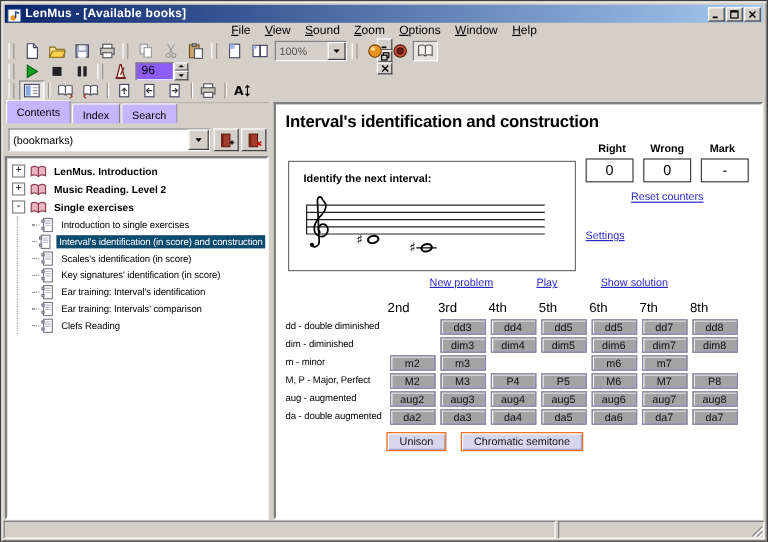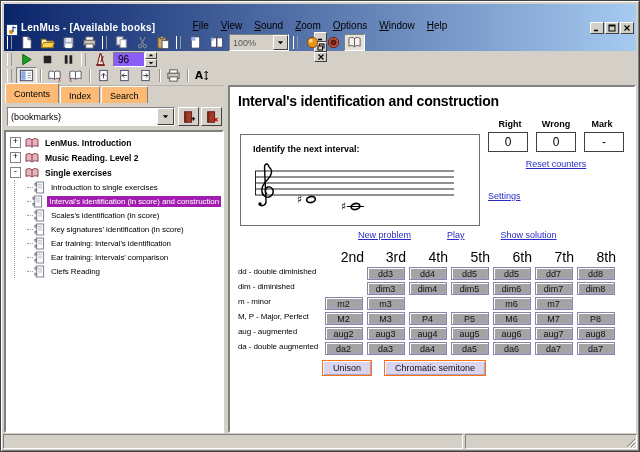--- a/index.html
+++ b/index.html
@@ -1,20 +1,20 @@
 <!DOCTYPE html>
 <html><head>
 <meta charset="utf-8">
 <style>
   html,body{margin:0;padding:0;}
   body{width:640px;height:452px;overflow:hidden;font-family:"Liberation Sans",sans-serif;background:#808080;position:relative;}
   .window{position:absolute;inset:0;background:#d4d0c8;border:1px solid #404040;box-shadow:inset 1px 1px 0 #fff,inset -1px -1px 0 #808080;}
 
   
-  .titlebar{position:absolute;left:3px;top:3px;right:3px;height:15px;background:linear-gradient(90deg,#0a246a,#a6caf0);display:flex;align-items:center;padding:16px 2px;}
+  .titlebar{position:absolute;left:3px;top:3px;right:3px;height:15px;background:linear-gradient(90deg,#0a246a,#a6caf0);display:flex;align-items:center;padding:0 2px;}
   .app-icon{width:12px;height:12px;margin-right:3px;flex:none;}
   .title-text{color:#fff;font-size:10px;font-weight:bold;flex:1;white-space:nowrap;letter-spacing:.2px;}
   .winbtn{width:14px;height:12px;background:#d4d0c8;border:1px solid;border-color:#fff #404040 #404040 #fff;display:inline-flex;align-items:center;justify-content:center;margin-left:1px;padding:0;flex:none;}
   .winbtn svg{width:8px;height:8px;}
 
   
   .menubar{position:absolute;left:3px;top:18px;right:3px;height:14px;display:flex;align-items:center;font-size:10px;flex-direction:column;}
   .mgrip{width:3px;height:11px;border-left:1px solid #fff;border-right:1px solid #808080;margin:0 4px 0 2px;}
   .menu-item{padding:1px 6px;color:#000;cursor:default;}
   .menu-spacer{flex:1;}
@@ -37,59 +37,59 @@
   .tcombo-btn svg{width:7px;height:7px;}
   .tspin{display:inline-flex;height:15px;margin-left:2px;}
   .tspin-val{width:26px;background:#8b5cf6;border:1px solid;border-color:#808080 #fff #fff #808080;font-size:10px;padding:1px 0 0 4px;}
   .tspin-btns{display:flex;flex-direction:column;width:12px;}
   .tspin-b{flex:1;background:#d4d0c8;border:1px solid;border-color:#fff #404040 #404040 #fff;display:flex;align-items:center;justify-content:center;padding:0;}
   .tspin-b svg{width:6px;height:4px;}
 
   
   .sidebar{position:absolute;left:3px;top:84px;width:220px;bottom:18px;display:flex;flex-direction:column;}
   .tabs{display:flex;align-items:flex-end;height:18px;padding-left:1px;}
-  .tab{height:15px;padding:1px 8px 0;background:#fdba74;border:1px solid #808080;border-bottom:none;border-top-color:#fff;border-left-color:#fff;border-radius:2px 2px 0 0;font-size:9px;display:flex;align-items:center;margin-right:1px;}
+  .tab{height:15px;padding:1px 8px 0;background:#c4b5fd;border:1px solid #808080;border-bottom:none;border-top-color:#fff;border-left-color:#fff;border-radius:2px 2px 0 0;font-size:9px;display:flex;align-items:center;margin-right:1px;}
   .tab.active{height:18px;font-size:9px;z-index:2;position:relative;}
   .combo-row{display:flex;align-items:center;gap:3px;padding:4px 2px 4px 3px;}
   .combo{flex:1;height:17px;background:#fff;border:1px solid;border-color:#808080 #fff #fff #808080;display:flex;align-items:center;}
   .combo-value{flex:1;font-size:9px;padding-left:3px;color:#000;}
   .combo-arrow{width:15px;height:15px;background:#d4d0c8;border:1px solid;border-color:#fff #404040 #404040 #fff;display:flex;align-items:center;justify-content:center;}
   .combo-arrow svg{width:7px;height:7px;}
   .bm-btn{width:21px;height:19px;background:#d4d0c8;border:1px solid;border-color:#fff #404040 #404040 #fff;display:flex;align-items:center;justify-content:center;padding:0;}
   .bm-btn svg{width:14px;height:14px;}
   .tree-box{flex:1;background:#fff;border:2px solid;border-color:#808080 #fff #fff #808080;overflow:hidden;padding:3px 1px;}
   .tree-root{display:flex;align-items:center;height:15px;font-weight:bold;font-size:8.5px;white-space:nowrap;}
   .expander{width:9px;height:9px;flex:none;background:#fff;border:1px solid #848484;font-size:9px;line-height:7px;text-align:center;margin:0 4px 0 3px;font-weight:normal;}
   .tree-ico{flex:none;margin-right:4px;display:flex;}
   .tree-ico svg{width:14px;height:12px;}
   .tree-children{border-left:1px dotted #9a9a9a;margin-left:7px;}
   .tree-child{display:flex;align-items:center;height:14px;font-size:8px;letter-spacing:-.1px;white-space:nowrap;margin-left:12px;}
   .tree-child::before{content:'';width:6px;border-top:1px dotted #9a9a9a;margin-right:1px;}
   .tree-child .tree-ico svg{width:11px;height:13px;}
   .tree-label{padding:1px 2px;}
-  .tree-child.selected .tree-label{background:#a21caf;color:#fff;}
+  .tree-child.selected .tree-label{background:#0c4a6e;color:#fff;}
 
   .splitter{position:absolute;left:223px;top:84px;width:4px;bottom:18px;background:#d4d0c8;cursor:col-resize;}
 
   
   .content{position:absolute;left:227px;top:84px;right:3px;bottom:18px;background:#fff;border:2px solid;border-color:#808080 #fff #fff #808080;overflow:hidden;}
   .page-title{position:absolute;left:8px;top:6px;font-size:14px;font-weight:bold;color:#000;letter-spacing:-.2px;}
   .staff-box{position:absolute;left:10px;top:47px;width:238px;height:90px;border:1px solid #707070;}
   .q-label{position:absolute;left:12px;top:9px;font-size:9px;font-weight:bold;}
   .staff-svg{position:absolute;left:8px;top:24px;}
   .counters{position:absolute;left:252px;top:32px;width:148px;}
   .cnt-labels,.cnt-boxes{display:flex;gap:8px;justify-content:center;}
   .cnt-label{width:38px;text-align:center;font-size:9px;font-weight:bold;}
   .cnt-box{width:38px;height:18px;border:1px solid #404040;display:flex;align-items:center;justify-content:center;font-size:12px;margin-top:3px;}
   .reset-link{display:block;text-align:center;margin-top:7px;}
   a.link{color:#2a2ac8;text-decoration:underline;font-size:9px;cursor:pointer;}
   .settings-link{position:absolute;left:258px;top:104px;}
   .action-links{position:absolute;left:128px;top:143px;display:flex;gap:36px;}
   .igrid{position:absolute;left:8px;top:162px;display:grid;grid-template-columns:84px repeat(7,41px);grid-auto-rows:15px;column-gap:1px;align-items:center;}
-  .col-header{text-align:right;font-size:14px;}
+  .col-header{text-align:left;font-size:11px;}
   .row-label{font-size:8px;letter-spacing:-.1px;white-space:nowrap;}
   .gcell{text-align:center;}
   .ibtn{width:38px;height:13px;background:#a3a3a3;border:1px solid #8888a4;box-shadow:inset 1px 1px 0 #fdfdff,inset -1px -1px 0 #a8a4c8;font-size:9px;font-family:"Liberation Sans",sans-serif;color:#101018;padding:0;line-height:10px;}
   .extra-row{position:absolute;left:92px;top:273px;display:flex;gap:12px;}
   .xbtn{height:16px;padding:0 10px;background:#d9d5f0;border:1px solid #f97316;box-shadow:inset 1px 1px 0 #fdfdff,inset -1px -1px 0 #a8a4c8;font-size:9px;font-family:"Liberation Sans",sans-serif;color:#101018;}
 
   
   .statusbar{position:absolute;left:2px;right:2px;bottom:2px;height:15px;display:flex;gap:2px;align-items:stretch;padding-top:2px;}
   .sb-panel{border:1px solid;border-color:#808080 #fff #fff #808080;}
   .sb-main{flex:1;}

